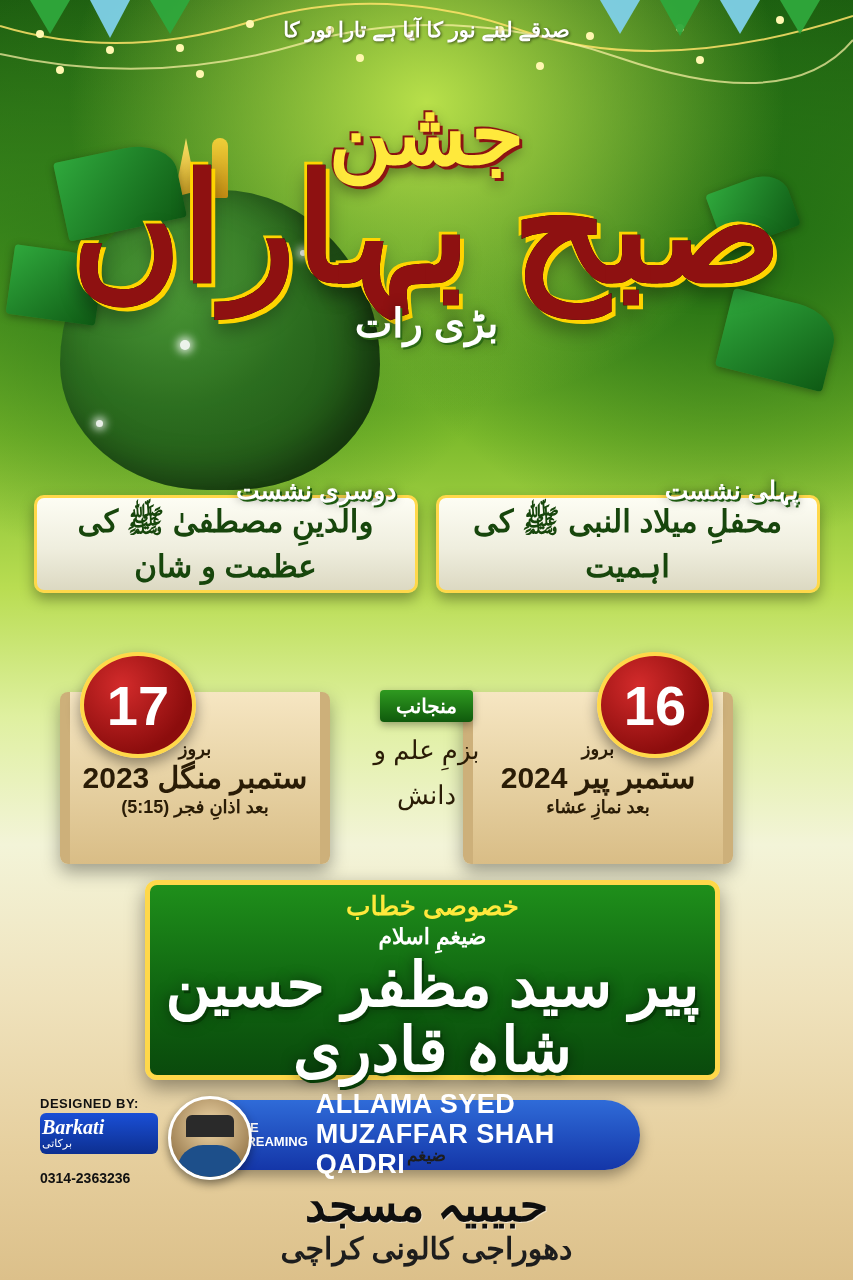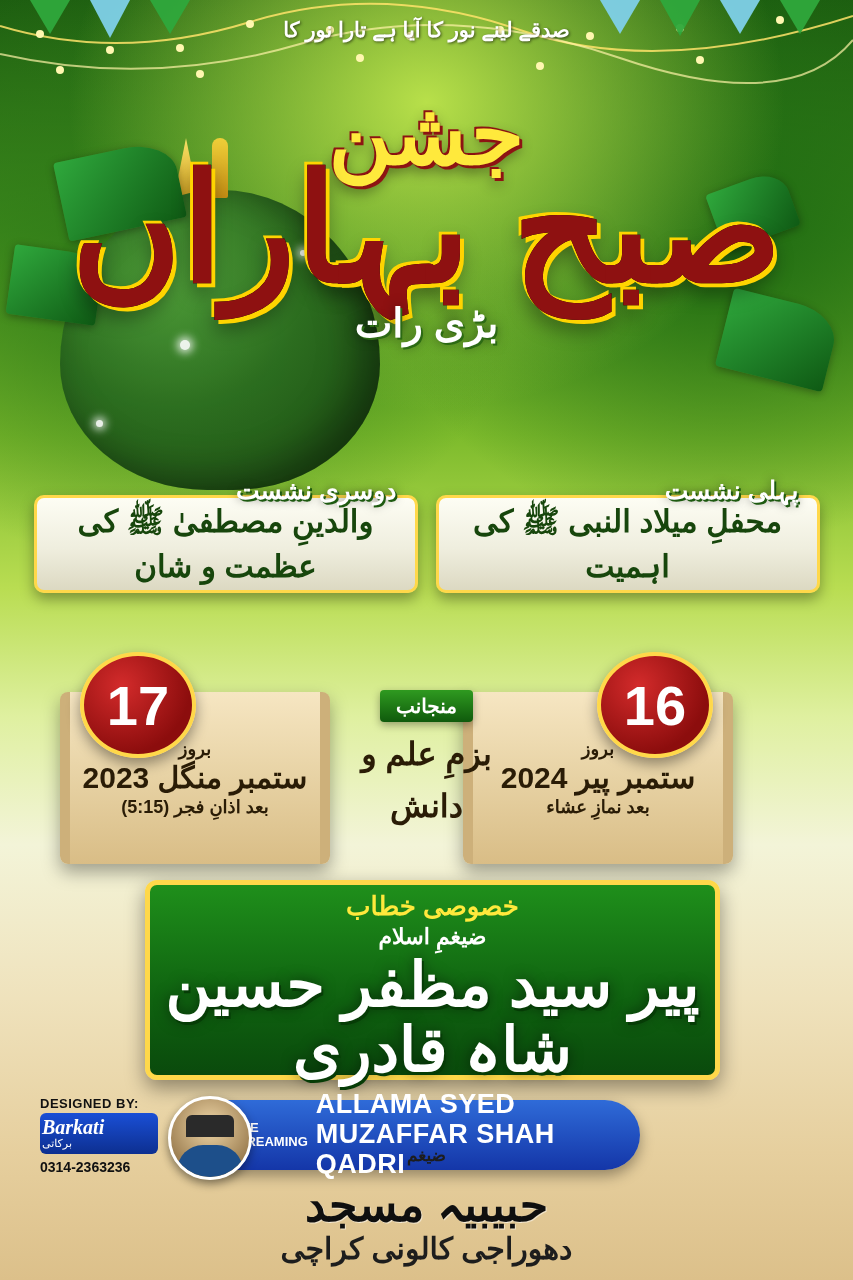--- a/index.html
+++ b/index.html
@@ -109,21 +109,21 @@
   }
   .badge.right{right:10px;}
   .badge.left{left:10px;}
   .mid-tag{
     position:absolute;left:50%;transform:translateX(-50%);top:50px;width:180px;text-align:center;direction:rtl;
   }
   .mid-tag .ribbon{
     display:inline-block;background:linear-gradient(180deg,#2f9a20,#0f5a0c);color:#fff;
     padding:4px 16px;border-radius:4px;font-size:20px;font-weight:bold;box-shadow:0 3px 8px rgba(0,0,0,.35);
   }
-  .mid-tag .mline{margin-top:12px;color:#2a1c06;font-size:32px;font-weight:bold;line-height:1.25;}
+  .mid-tag .mline{margin-top:12px;color:#2a1c06;font-size:26px;font-weight:normal;line-height:1.25;}
 
   
   .speaker{
     position:absolute;left:145px;top:880px;width:565px;height:190px;
     background:linear-gradient(180deg,#1f8f1b 0%,#0f6210 60%,#0a4a0c 100%);
     border:5px solid #ffd84a;border-radius:12px;box-shadow:0 8px 20px rgba(0,0,0,.4);
     text-align:center;direction:rtl;
   }
   .speaker .khas{margin-top:6px;color:#ffe93c;font-size:26px;font-weight:bold;}
   .speaker .zia{margin-top:2px;color:#ffffff;font-size:22px;font-weight:bold;}
@@ -135,21 +135,21 @@
   
   .designer{
     position:absolute;left:40px;top:1096px;width:118px;text-align:left;color:#111;
   }
   .designer .dby{font-size:13px;font-weight:bold;letter-spacing:.5px;}
   .designer .card{
     margin-top:2px;background:linear-gradient(180deg,#1a4fd6,#0d2f90);color:#fff;border-radius:6px;padding:4px 2px;
   }
   .designer .brand{font-family:"Liberation Serif",serif;font-style:italic;font-size:20px;font-weight:bold;line-height:1;}
   .designer .ar{font-size:11px;}
-  .designer .phone{margin-top:5px;font-size:14px;font-weight:bold;color:#111;}
+  .designer .phone{margin-top:16px;font-size:14px;font-weight:bold;color:#111;}
 
   
   .livebar{
     position:absolute;left:175px;top:1100px;width:465px;height:70px;
     background:linear-gradient(180deg,#2f6bd8,#1436a8);border-radius:35px;
     box-shadow:0 6px 14px rgba(0,0,0,.35);display:flex;align-items:center;
   }
   .livebar .fb{
     width:34px;height:34px;border-radius:50%;background:#fff;color:#1436a8;
     display:flex;align-items:center;justify-content:center;font-weight:bold;font-size:24px;

